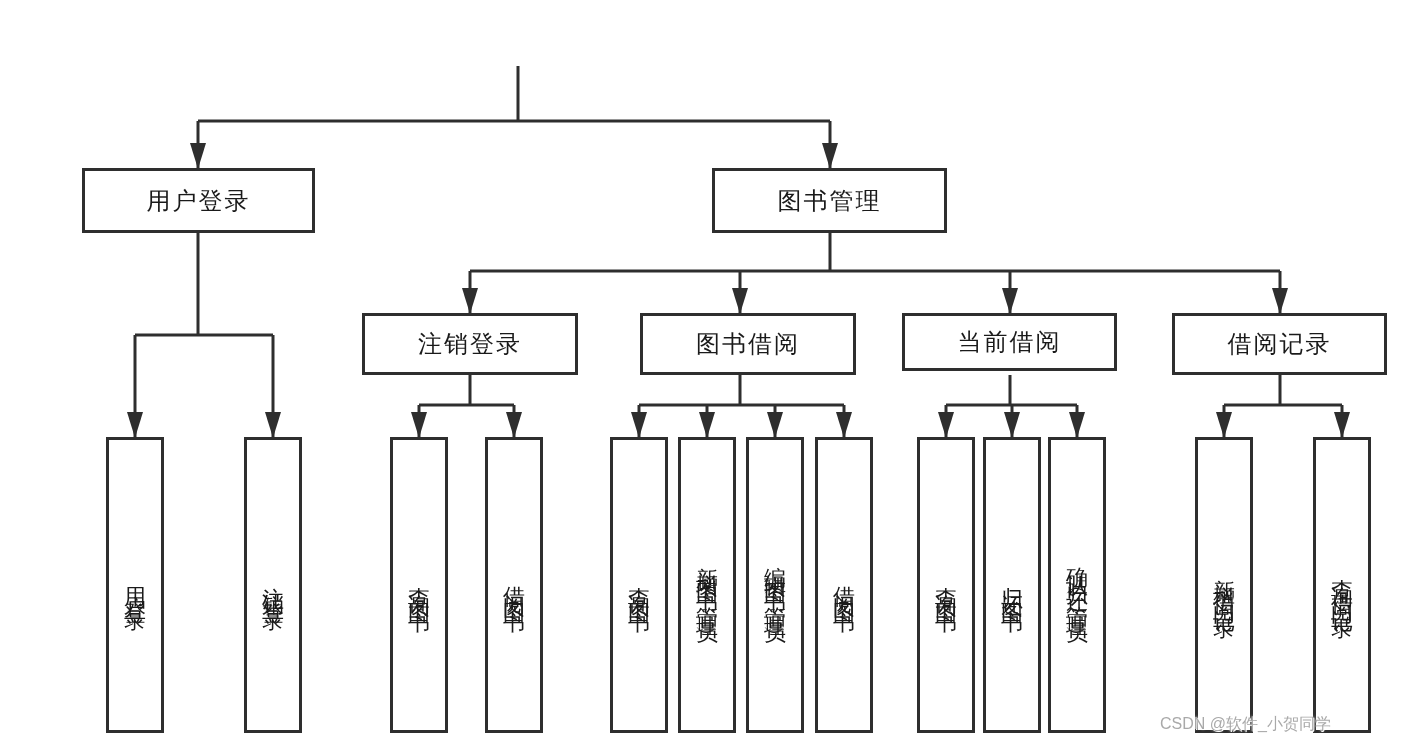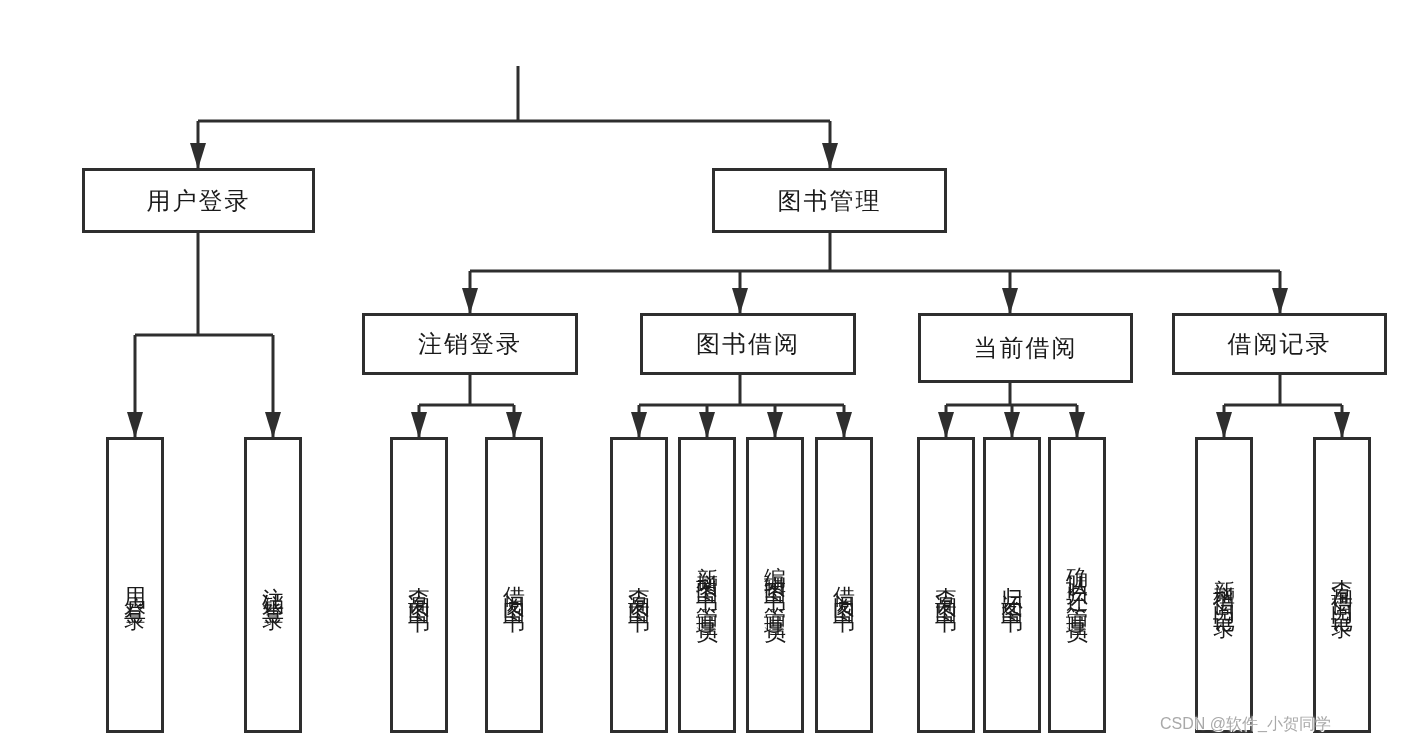--- a/index.html
+++ b/index.html
@@ -93,21 +93,21 @@
   <div class="hbox" style="left:712px;top:168px;width:235px;height:65px;">
     <span>图书管理</span>
   </div>
 
   <div class="hbox" style="left:362px;top:313px;width:216px;height:62px;">
     <span>注销登录</span>
   </div>
   <div class="hbox" style="left:632px;top:313px;width:216px;height:62px;margin-left:8px;">
     <span>图书借阅</span>
   </div>
-  <div class="hbox" style="left:902px;top:313px;width:215px;height:70px;margin-left:16px;">
+  <div class="hbox" style="left:902px;top:313px;width:215px;height:58px;">
     <span>当前借阅</span>
   </div>
   <div class="hbox" style="left:1172px;top:313px;width:215px;height:62px;">
     <span>借阅记录</span>
   </div>
 
   <div class="leaf" style="left:106px;">
     <span>用户登录</span>
   </div>
   <div class="leaf" style="left:244px;">

